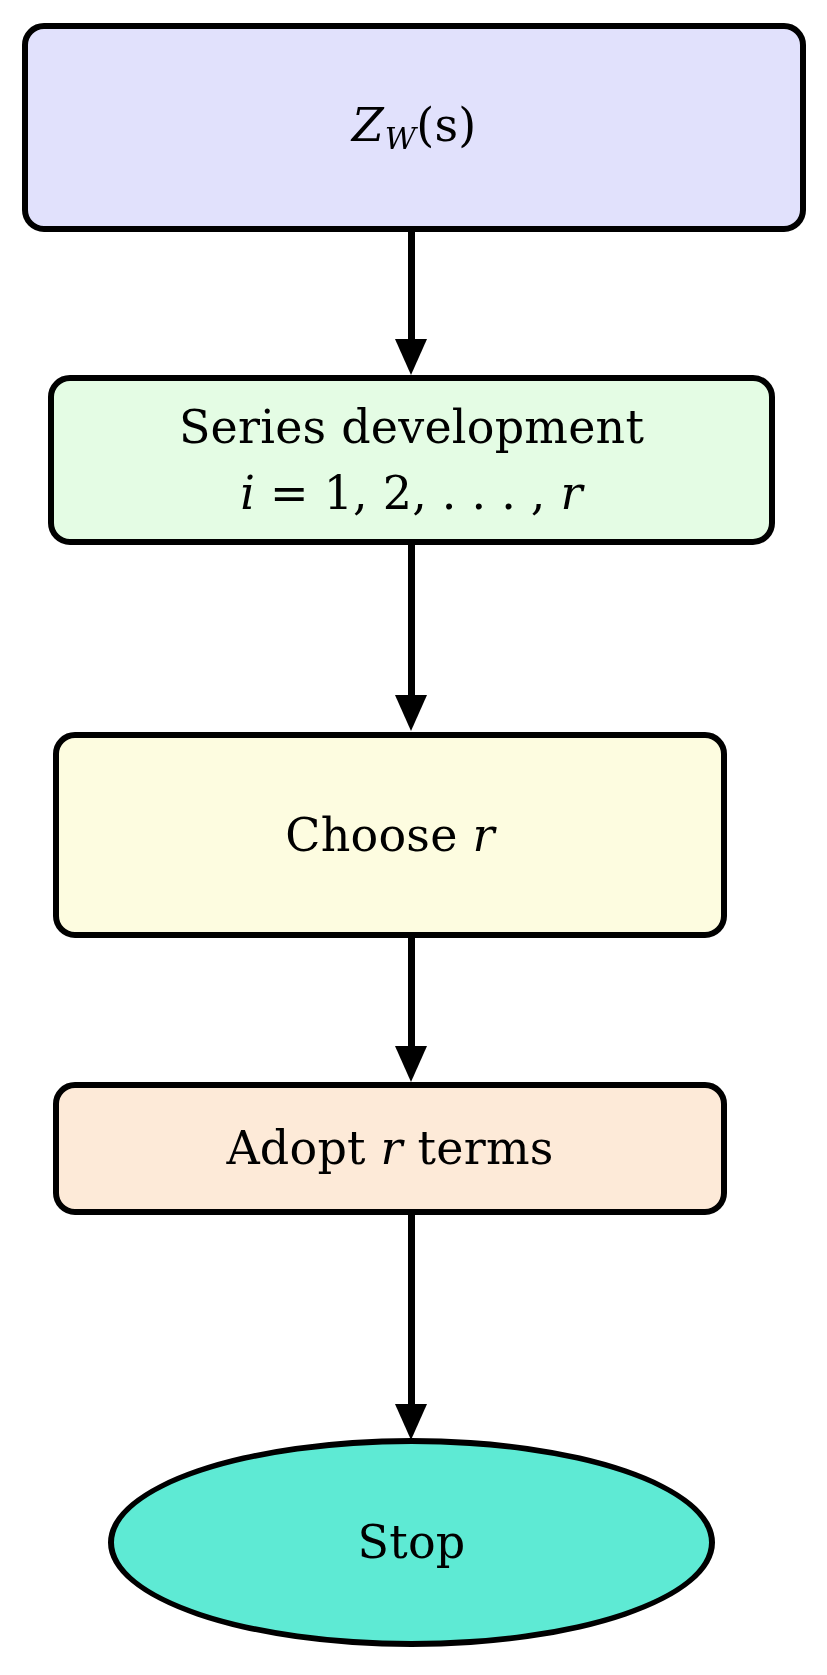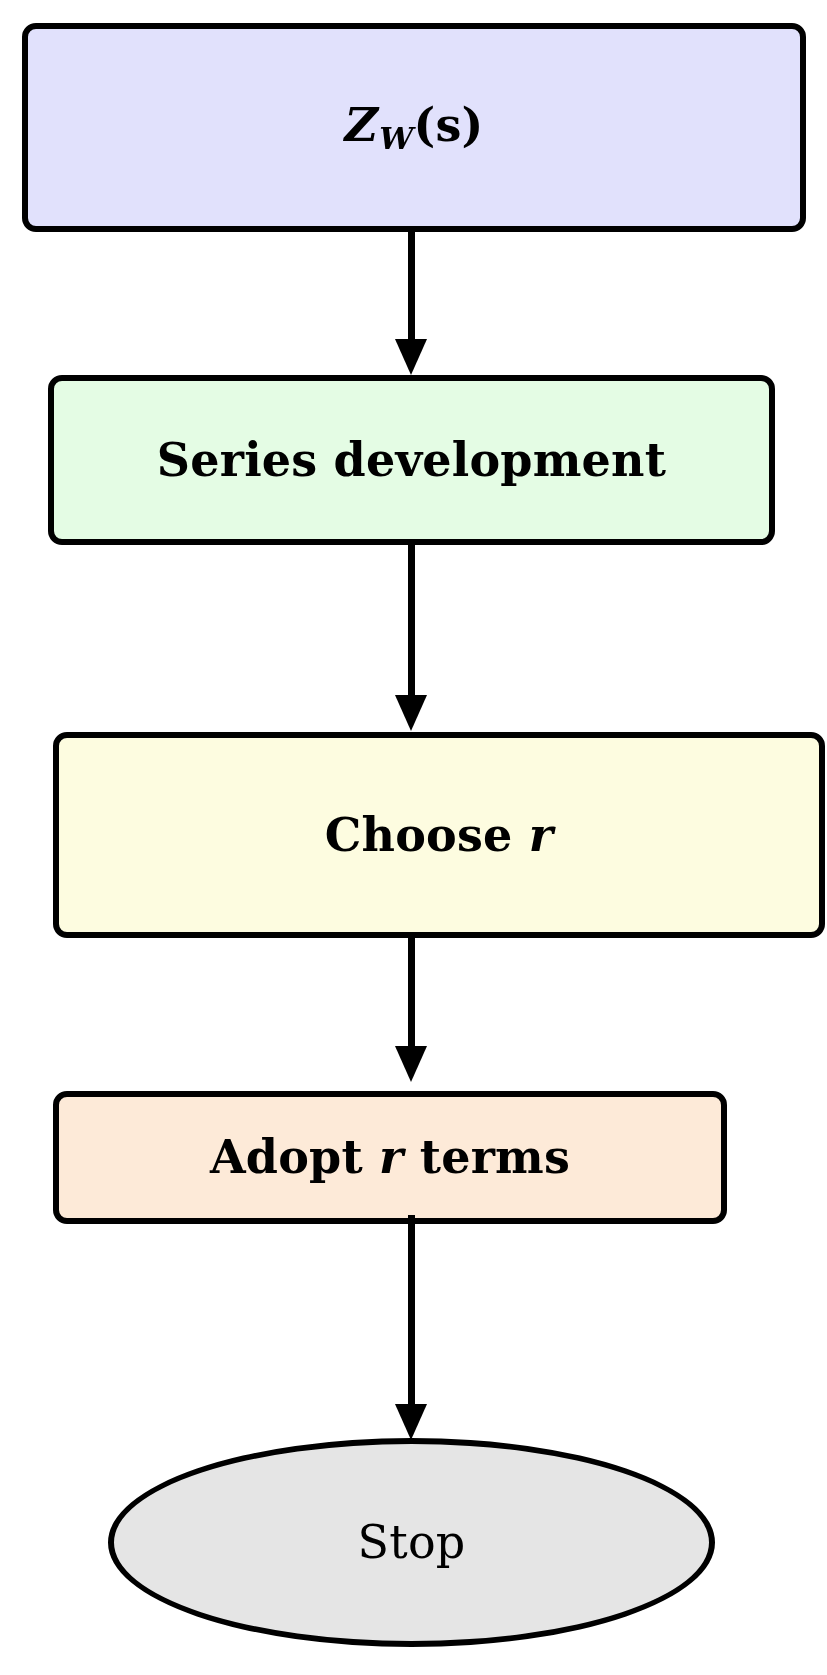--- a/index.html
+++ b/index.html
@@ -25,22 +25,21 @@
     flex-direction: column;
     align-items: center;
     justify-content: center;
     border: 6px solid #000000;
     color: #000000;
     text-align: center;
     line-height: 1.18;
     white-space: nowrap;
   }
   .node.proc {
-    border-radius: 14px;
-    font-weight: bold;
+    border-radius: 22px;
   }
   .node.terminal {
     border-radius: 50%;
   }
   .node-line {
     display: block;
     font-size: 46px;
     letter-spacing: 0.2px;
   }
 
@@ -51,33 +50,32 @@
     background: #e1e1fc;
   }
   #node-series {
     left: 48px;  top: 375px;
     width: 727px; height: 170px;
     background: #e4fce4;
     gap: 11px;
   }
   #node-choose {
     left: 53px;  top: 732px;
-    width: 772px; height: 206px;
+    width: 674px; height: 206px;
     background: #fdfce0;
   }
   #node-adopt {
     left: 53px;  top: 1082px;
     width: 674px; height: 133px;
     background: #fdead8;
-    margin-top: 9px;
   }
   #node-stop {
     left: 108px; top: 1438px;
     width: 607px; height: 209px;
-    background: #e5e5e5;
+    background: #5eead4;
   }
 
   
   .mathvar {
     font-style: italic;
     font-family: "DejaVu Serif", "Liberation Serif", serif;
   }
   .mathsub {
     font-style: italic;
     font-size: 0.66em;
@@ -142,20 +140,21 @@
     <span class="node-line"><span class="mathvar">Z</span><span class="mathsub">W</span><span class="upright">(s)</span></span>
   </div>
 
   <div class="arrow" id="arrow-1">
     <div class="shaft"></div>
     <div class="head"></div>
   </div>
 
   <div class="node proc" id="node-series">
     <span class="node-line">Series development</span>
+    <span class="node-line"><span class="mathvar">i</span><span class="upright"> = 1, 2, . . . , </span><span class="mathvar">r</span></span>
   </div>
 
   <div class="arrow" id="arrow-2">
     <div class="shaft"></div>
     <div class="head"></div>
   </div>
 
   <div class="node proc" id="node-choose">
     <span class="node-line"><span class="upright">Choose </span><span class="mathvar">r</span></span>
   </div>

